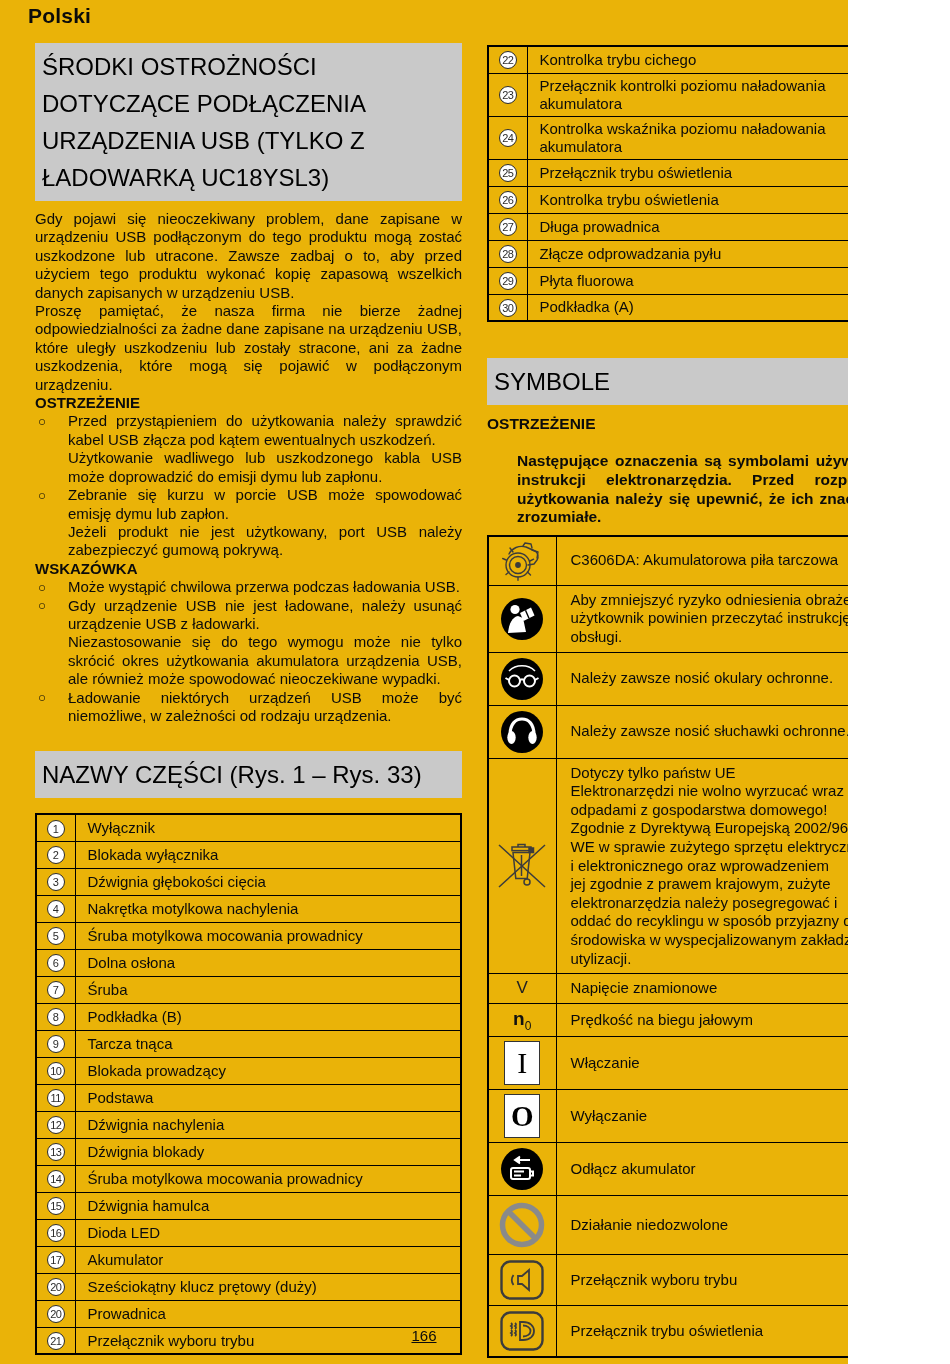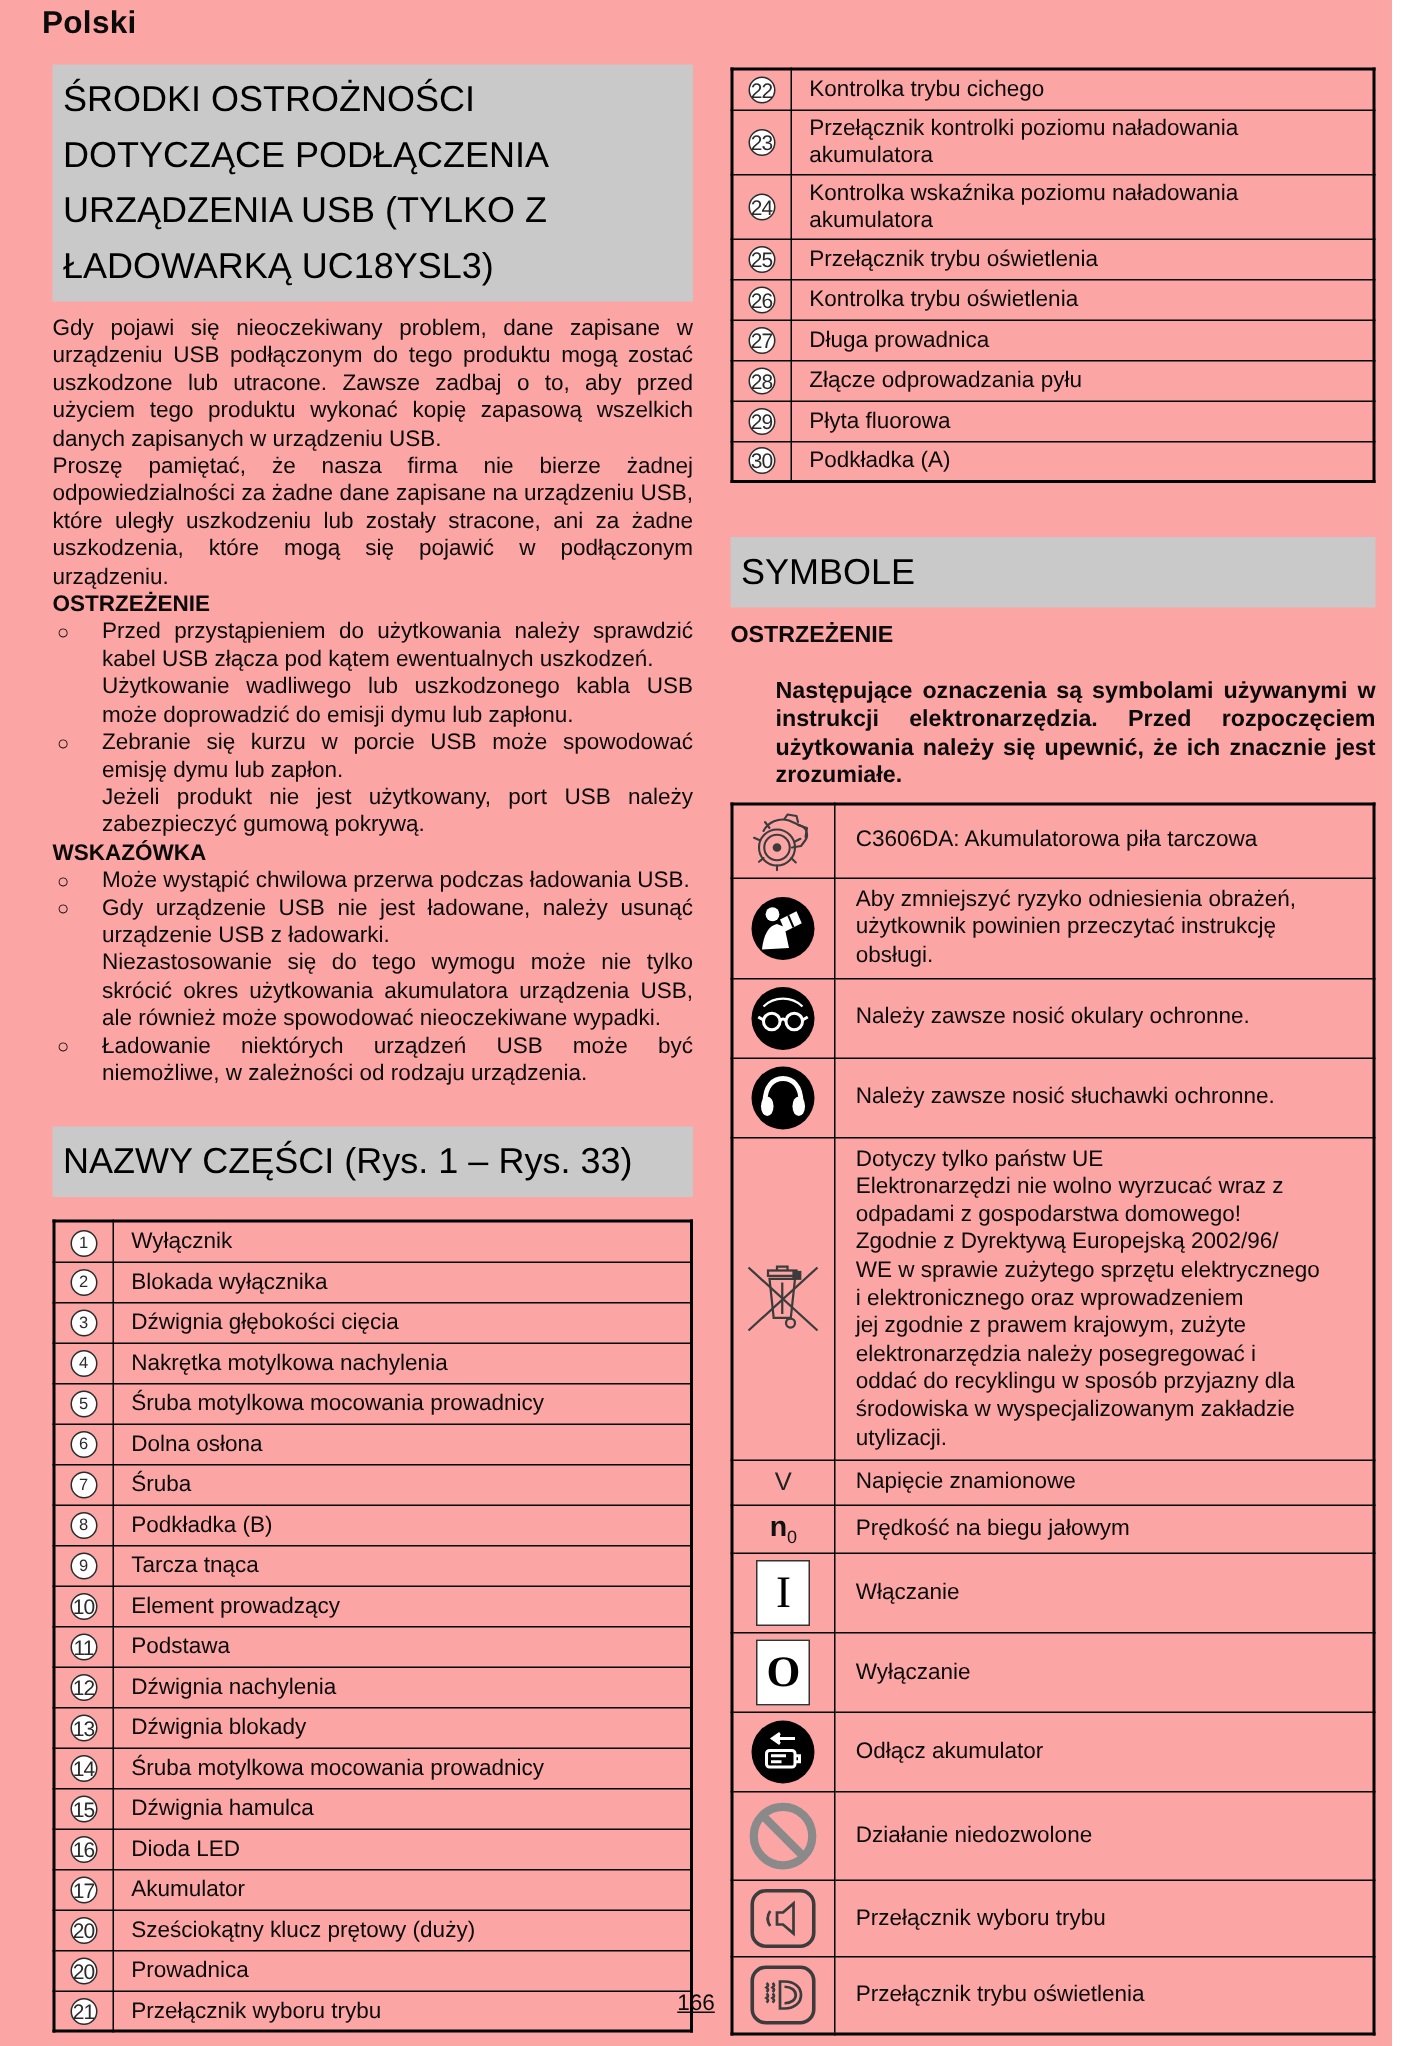--- a/index.html
+++ b/index.html
@@ -1,18 +1,18 @@
 <!DOCTYPE html>
 <html><head>
 <meta charset="utf-8">
 <style>
   * { margin:0; padding:0; box-sizing:border-box; }
   html,body { background:#fff; }
   .page {
-    position:relative; width:928px; height:1364px; background:#fca5a5;
+    position:relative; width:848px; height:1364px; background:#eab308;
     font-family:"Liberation Sans","DejaVu Sans",sans-serif; color:#0b0b0b;
     overflow:hidden;
   }
   .lang-header {
     position:absolute; left:28px; top:4px;
     font-size:21px; font-weight:bold; letter-spacing:0.2px;
   }
   .col { position:absolute; }
   .col.left  { left:35px;  top:43px; width:427px; }
   .col.right { left:487px; top:45px; width:430px; }
@@ -36,21 +36,21 @@
     border:2px solid #000;
   }
   table.parts td { border:1px solid #000; font-size:15px; }
   table.parts td.num { width:39px; text-align:center; padding:3px 0; }
   table.parts td.lbl { padding:3px 6px 3px 12px; line-height:18px; height:27px; }
   .cnum {
     display:inline-block; width:18px; height:18px; border:1px solid #2b2b2b;
     border-radius:50%; font-size:11px; line-height:17px; text-align:center;
     color:#2b2b2b; background:#fff;
   }
-  .cnum.two { font-size:14px; letter-spacing:-0.5px; }
+  .cnum.two { font-size:11px; letter-spacing:-0.5px; }
 
   .symbols-title { margin-top:36px; }
   .warn-head { margin-top:10px; font-size:15.5px; }
   .warn-text {
     margin-top:19px; padding-left:30px; font-weight:bold; font-size:15.5px;
     line-height:18.6px; text-align:justify;
   }
   table.symbols {
     border-collapse:collapse; width:100%; margin-top:8px; border:2px solid #000;
   }
@@ -149,21 +149,21 @@
           <tr>
             <td class="num"><span class="cnum">8</span></td>
             <td class="lbl">Podkładka (B)</td>
           </tr>
           <tr>
             <td class="num"><span class="cnum">9</span></td>
             <td class="lbl">Tarcza tnąca</td>
           </tr>
           <tr>
             <td class="num"><span class="cnum two">10</span></td>
-            <td class="lbl">Element prowadzący</td>
+            <td class="lbl">Blokada prowadzący</td>
           </tr>
           <tr>
             <td class="num"><span class="cnum two">11</span></td>
             <td class="lbl">Podstawa</td>
           </tr>
           <tr>
             <td class="num"><span class="cnum two">12</span></td>
             <td class="lbl">Dźwignia nachylenia</td>
           </tr>
           <tr>

